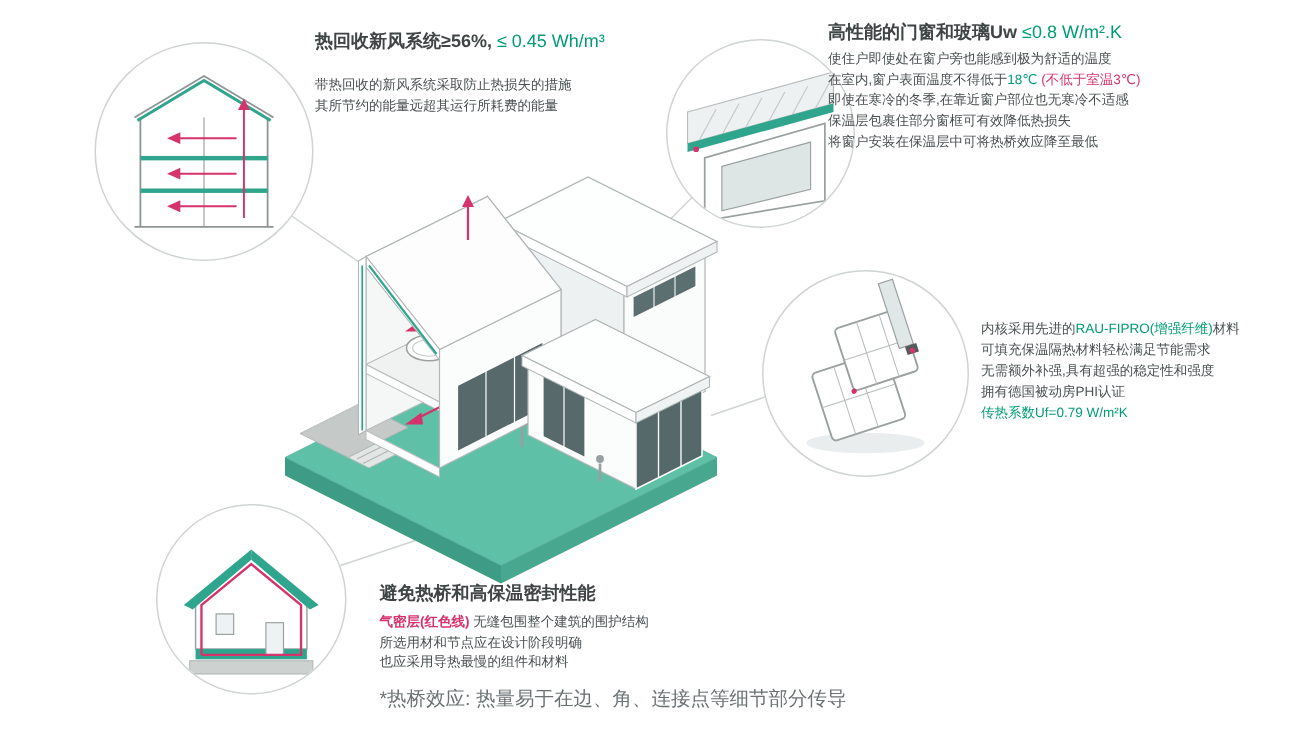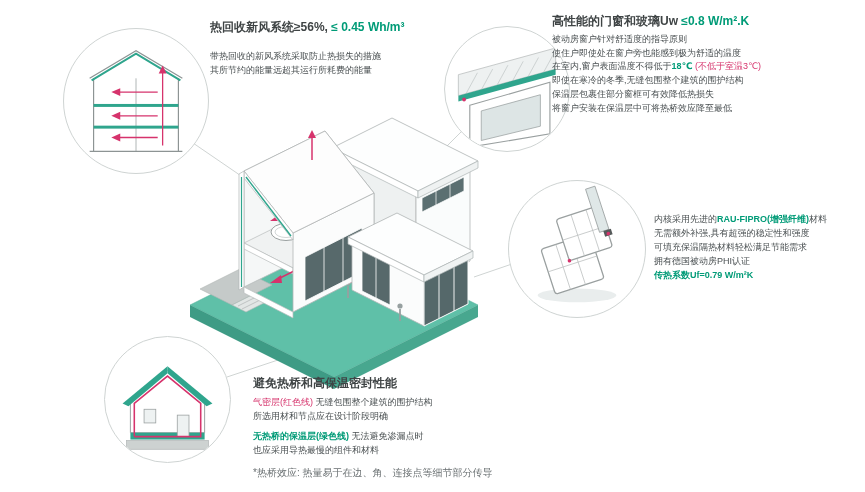--- a/index.html
+++ b/index.html
@@ -9,24 +9,24 @@
   }
   #scene{position:absolute;left:0;top:0;z-index:1;}
   .circle{
     position:absolute;border-radius:50%;border:1px solid #cfd4d3;background:#fff;
     overflow:hidden;box-sizing:border-box;z-index:2;
   }
   .txt{position:absolute;z-index:3;}
   .title{font-size:12px;font-weight:bold;color:#3f4445;line-height:1.3;}
   .body{font-size:9px;color:#4a5052;line-height:1.55;}
   .body div{white-space:nowrap;}
-  .greenb{color:#009B77;font-weight:bold;}
+  .greenb{color:#009B77;font-weight:normal;}
   .red{color:#d6336c;}
-  .redb{color:#d6336c;font-weight:normal;}
-  .footnote{font-size:10px;color:#6b7173;margin-top:7px;}
+  .redb{color:#d6336c;font-weight:bold;}
+  .footnote{font-size:13px;color:#6b7173;margin-top:7px;}
   .gap{margin-top:7px;}
 </style>
 </head>
 <body>
 
 <div id="canvas">
 
   <svg id="scene" width="865" height="492" viewBox="0 0 865 492">
 
     <g stroke="#cfd4d3" stroke-width="1">
@@ -221,51 +221,47 @@
       <div>带热回收的新风系统采取防止热损失的措施</div>
       <div>其所节约的能量远超其运行所耗费的能量</div>
     </div>
   </div>
 
   <div class="txt" style="left:552px;top:14px;width:278px;">
     <div class="title">
       <span>高性能的门窗和玻璃Uw </span><span class="greenb">≤0.8 W/m².K</span>
     </div>
     <div class="body" style="margin-top:3px;">
-      <div>被动房窗户针对舒适度的指导原则</div>
       <div>使住户即使处在窗户旁也能感到极为舒适的温度</div>
       <div>
         <span>在室内,窗户表面温度不得低于</span><span class="greenb">18℃</span><span class="red"> (不低于室温3℃)</span>
       </div>
-      <div>即使在寒冷的冬季,无缝包围整个建筑的围护结构</div>
+      <div>即使在寒冷的冬季,在靠近窗户部位也无寒冷不适感</div>
       <div>保温层包裹住部分窗框可有效降低热损失</div>
       <div>将窗户安装在保温层中可将热桥效应降至最低</div>
     </div>
   </div>
 
   <div class="txt" style="left:654px;top:213px;width:210px;">
     <div class="body">
       <div style="white-space:normal;">
         <span>内核采用先进的</span><span class="greenb">RAU-FIPRO(增强纤维)</span><span>材料</span>
       </div>
+      <div>可填充保温隔热材料轻松满足节能需求</div>
       <div>无需额外补强,具有超强的稳定性和强度</div>
-      <div>可填充保温隔热材料轻松满足节能需求</div>
       <div>拥有德国被动房PHI认证</div>
       <div class="greenb">传热系数Uf=0.79 W/m²K</div>
     </div>
   </div>
 
-  <div class="txt" style="left:253px;top:376px;width:300px;">
+  <div class="txt" style="left:253px;top:388px;width:300px;">
     <div class="title">避免热桥和高保温密封性能</div>
     <div class="body" style="margin-top:4px;">
       <div>
         <span class="redb">气密层(红色线)</span><span> 无缝包围整个建筑的围护结构</span>
       </div>
       <div>所选用材和节点应在设计阶段明确</div>
-      <div class="gap">
-        <span class="greenb">无热桥的保温层(绿色线)</span><span> 无法避免渗漏点时</span>
-      </div>
       <div>也应采用导热最慢的组件和材料</div>
       <div class="footnote">*热桥效应: 热量易于在边、角、连接点等细节部分传导</div>
     </div>
   </div>
 
 </div>
 
 </body></html>

